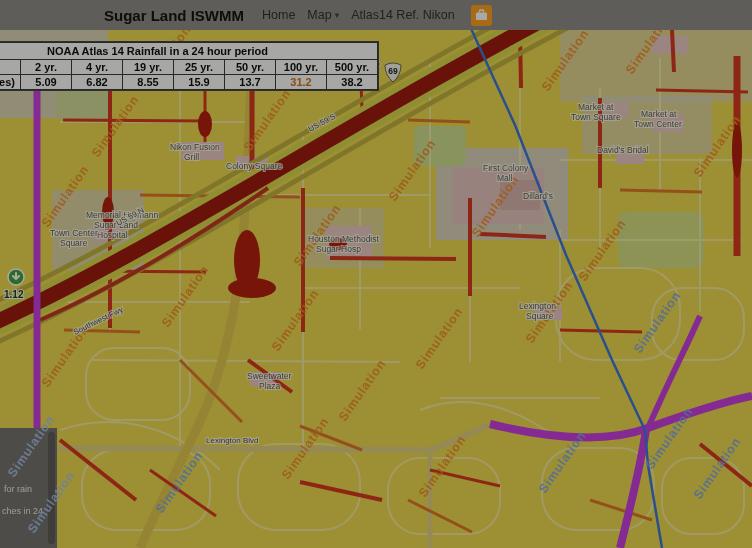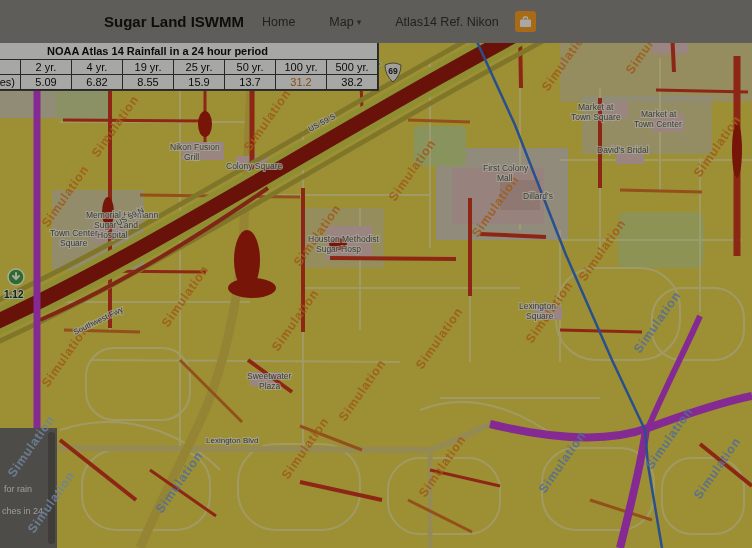--- a/index.html
+++ b/index.html
@@ -1,24 +1,24 @@
 <!DOCTYPE html>
 <html><head>
 <meta charset="utf-8">
 <style>
   html,body{margin:0;padding:0;background:#222;}
   body{width:752px;height:548px;overflow:hidden;position:relative;
        font-family:"Liberation Sans",sans-serif;}
 
   
-  .app-header{position:absolute;top:0;left:0;width:752px;height:43px;
+  .app-header{position:absolute;top:0;left:0;width:752px;height:30px;
     background:#908d88;display:flex;align-items:center;box-sizing:border-box;
     padding-left:104px;z-index:20;}
   .app-title{font-size:15px;font-weight:bold;color:#16140f;margin-right:18px;white-space:nowrap;}
-  .top-nav{display:flex;align-items:center;gap:34px;font-size:12.5px;color:#34322d;}
+  .top-nav{display:flex;align-items:center;gap:12px;font-size:12.5px;color:#34322d;}
   .top-nav .nav-item{cursor:pointer;white-space:nowrap;display:flex;align-items:center;}
   .caret{font-size:9px;margin-left:3px;color:#44423d;}
   .brief-btn{margin-left:16px;width:21px;height:21px;border:none;border-radius:3px;
     background:#ffa21f;display:flex;align-items:center;justify-content:center;
     padding:0;cursor:pointer;}
 
   
   .map-wrap{position:absolute;top:30px;left:0;width:752px;height:518px;background:#eeda4e;}
   svg text{font-family:"Liberation Sans",sans-serif;}
   .maplabel{paint-order:stroke;stroke:rgba(255,252,235,.75);stroke-width:2.2px;}
@@ -28,21 +28,21 @@
   .legendtext{font-size:9px;fill:#eeebe5;}
   .shieldtext{font-size:8.5px;font-weight:bold;fill:#26241f;text-anchor:middle;}
   .markerval{font-size:10px;font-weight:bold;fill:#15400f;paint-order:stroke;
     stroke:rgba(255,255,255,.85);stroke-width:2px;}
 
   
   .rainfall-table{position:absolute;left:-63px;top:12px;border-collapse:collapse;
     background:#fdfdfa;font-size:11px;color:#101010;z-index:10;
     box-shadow:0 0 0 1px #4a4a4a;}
   .rainfall-table td,.rainfall-table th{border:1px solid #3c3c3c;padding:1px 5px;
-    text-align:center;font-weight:normal;min-width:40px;white-space:nowrap;}
+    text-align:center;font-weight:bold;min-width:40px;white-space:nowrap;}
   .rainfall-table .rt-title{font-weight:bold;font-size:11px;padding:2px 6px;}
   .rainfall-table .rt-label{min-width:72px;text-align:right;}
   .hl{color:#d07818;}
 
   
   .dark-overlay{position:absolute;inset:0;background:rgba(0,0,0,0.34);
     pointer-events:none;z-index:40;}
 </style>
 </head>
 <body>

